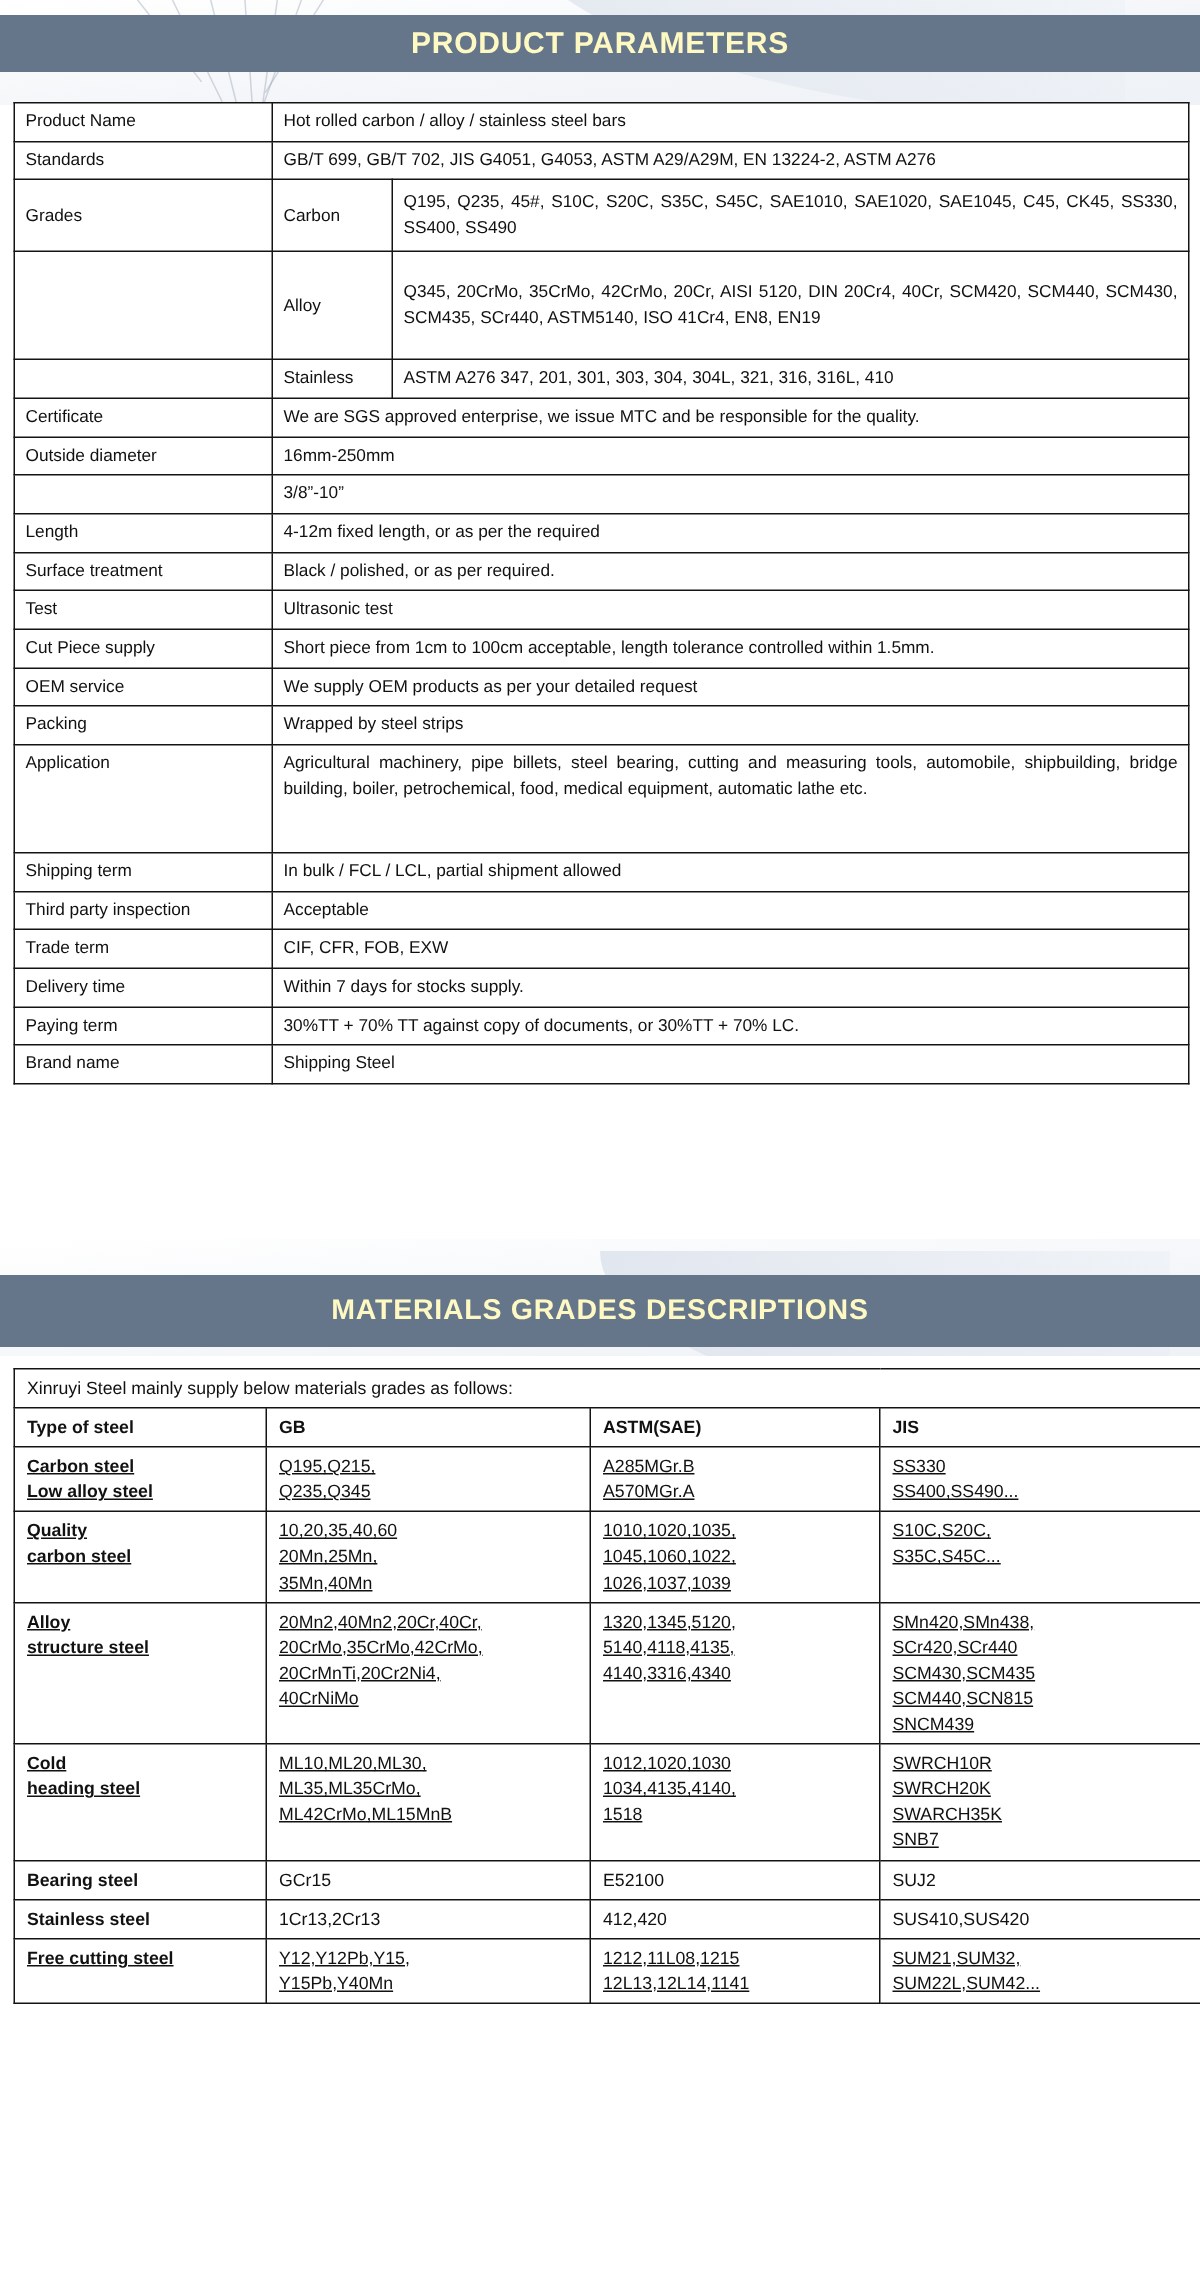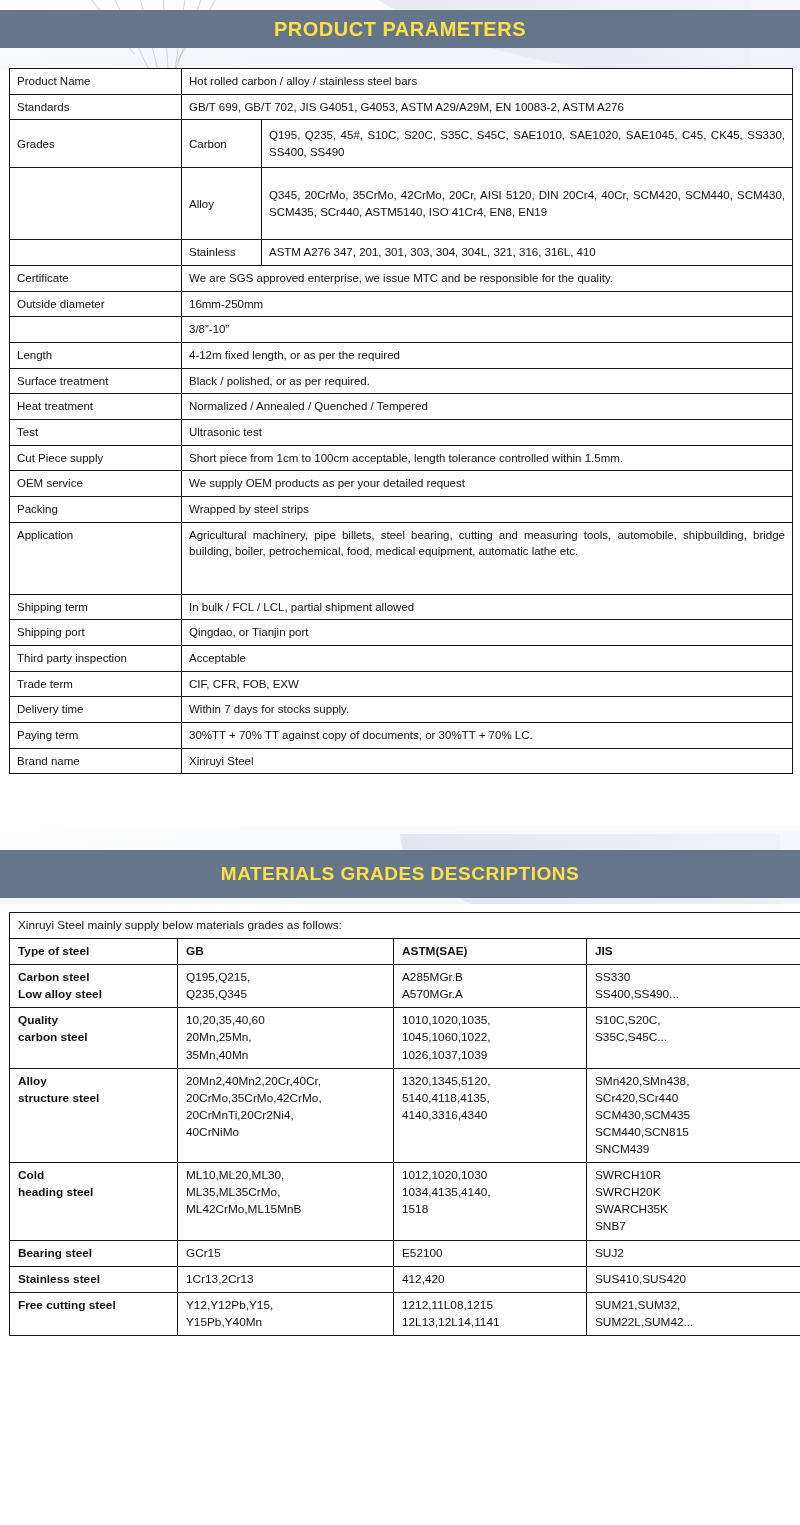--- a/index.html
+++ b/index.html
@@ -46,21 +46,21 @@
     border-radius: 0 0 0 100%;
     background: linear-gradient(120deg, rgba(205,214,228,.55), rgba(228,234,243,.15));
   }
 
   
   .banner {
     position: absolute;
     left: 0;
     width: 800px;
     background: #66768a;
-    color: #fde047;
+    color: #fef9c3;
     text-align: center;
     font-weight: bold;
     letter-spacing: .5px;
     display: flex;
     align-items: center;
     justify-content: center;
   }
   #banner-product {
     top: 10px;
     height: 38px;
@@ -105,21 +105,21 @@
     top: 912px;
     width: 798px;
   }
   #table-grades td {
     font-size: 11.8px;
     padding: 4px 8px;
     vertical-align: top;
   }
   #table-grades td.hdr,
   #table-grades td.typecol { font-weight: bold; margin-top: 16px; }
-  .ml { line-height: 1.9; }
+  .ml { line-height: 1.9; text-decoration: underline; }
   .intro-cell { font-weight: normal; }
 </style>
 </head>
 <body>
 
 <div class="backdrop">
   <div class="swoosh" style="left:330px; top:-70px;"></div>
   <div class="ray" style="left:60px;  transform:rotate(-38deg);"></div>
   <div class="ray" style="left:95px;  transform:rotate(-26deg);"></div>
   <div class="ray" style="left:130px; transform:rotate(-14deg);"></div>
@@ -141,21 +141,21 @@
     <col style="width:80px">
     <col>
   </colgroup>
   <tbody>
     <tr>
       <td>Product Name</td>
       <td colspan="2">Hot rolled carbon / alloy / stainless steel bars</td>
     </tr>
     <tr>
       <td>Standards</td>
-      <td colspan="2">GB/T 699, GB/T 702, JIS G4051, G4053, ASTM A29/A29M, EN 10083-2, ASTM A276</td>
+      <td colspan="2">GB/T 699, GB/T 702, JIS G4051, G4053, ASTM A29/A29M, EN 13224-2, ASTM A276</td>
     </tr>
     <tr>
       <td rowspan="1">Grades</td>
       <td>Carbon</td>
       <td class="just-last" style="height:48px">Q195, Q235, 45#, S10C, S20C, S35C, S45C, SAE1010, SAE1020, SAE1045, C45, CK45, SS330, SS400, SS490</td>
     </tr>
     <tr>
       <td></td>
       <td>Alloy</td>
       <td class="just-last" style="height:72px">Q345, 20CrMo, 35CrMo, 42CrMo, 20Cr, AISI 5120, DIN 20Cr4, 40Cr, SCM420, SCM440, SCM430, SCM435, SCr440, ASTM5140, ISO 41Cr4, EN8, EN19</td>
@@ -179,24 +179,20 @@
     </tr>
     <tr>
       <td>Length</td>
       <td colspan="2">4-12m fixed length, or as per the required</td>
     </tr>
     <tr>
       <td>Surface treatment</td>
       <td colspan="2">Black / polished, or as per required.</td>
     </tr>
     <tr>
-      <td>Heat treatment</td>
-      <td colspan="2">Normalized / Annealed / Quenched / Tempered</td>
-    </tr>
-    <tr>
       <td>Test</td>
       <td colspan="2">Ultrasonic test</td>
     </tr>
     <tr>
       <td>Cut Piece supply</td>
       <td colspan="2" class="nowrap-cell">Short piece from 1cm to 100cm acceptable, length tolerance controlled within 1.5mm.</td>
     </tr>
     <tr>
       <td>OEM service</td>
       <td colspan="2">We supply OEM products as per your detailed request</td>
@@ -207,42 +203,38 @@
     </tr>
     <tr>
       <td style="vertical-align:top">Application</td>
       <td colspan="2" class="just-last" style="height:72px; vertical-align:top">Agricultural machinery, pipe billets, steel bearing, cutting and measuring tools, automobile, shipbuilding, bridge building, boiler, petrochemical, food, medical equipment, automatic lathe etc.</td>
     </tr>
     <tr>
       <td>Shipping term</td>
       <td colspan="2">In bulk / FCL / LCL, partial shipment allowed</td>
     </tr>
     <tr>
-      <td>Shipping port</td>
-      <td colspan="2">Qingdao, or Tianjin port</td>
-    </tr>
-    <tr>
       <td>Third party inspection</td>
       <td colspan="2">Acceptable</td>
     </tr>
     <tr>
       <td>Trade term</td>
       <td colspan="2">CIF, CFR, FOB, EXW</td>
     </tr>
     <tr>
       <td>Delivery time</td>
       <td colspan="2">Within 7 days for stocks supply.</td>
     </tr>
     <tr>
       <td>Paying term</td>
       <td colspan="2">30%TT + 70% TT against copy of documents, or 30%TT + 70% LC.</td>
     </tr>
     <tr>
       <td>Brand name</td>
-      <td colspan="2">Xinruyi Steel</td>
+      <td colspan="2">Shipping Steel</td>
     </tr>
   </tbody>
 </table>
 
 <div class="banner" id="banner-materials">MATERIALS GRADES DESCRIPTIONS</div>
 
 <table class="spec" id="table-grades">
   <colgroup>
     <col style="width:168px">
     <col style="width:216px">

